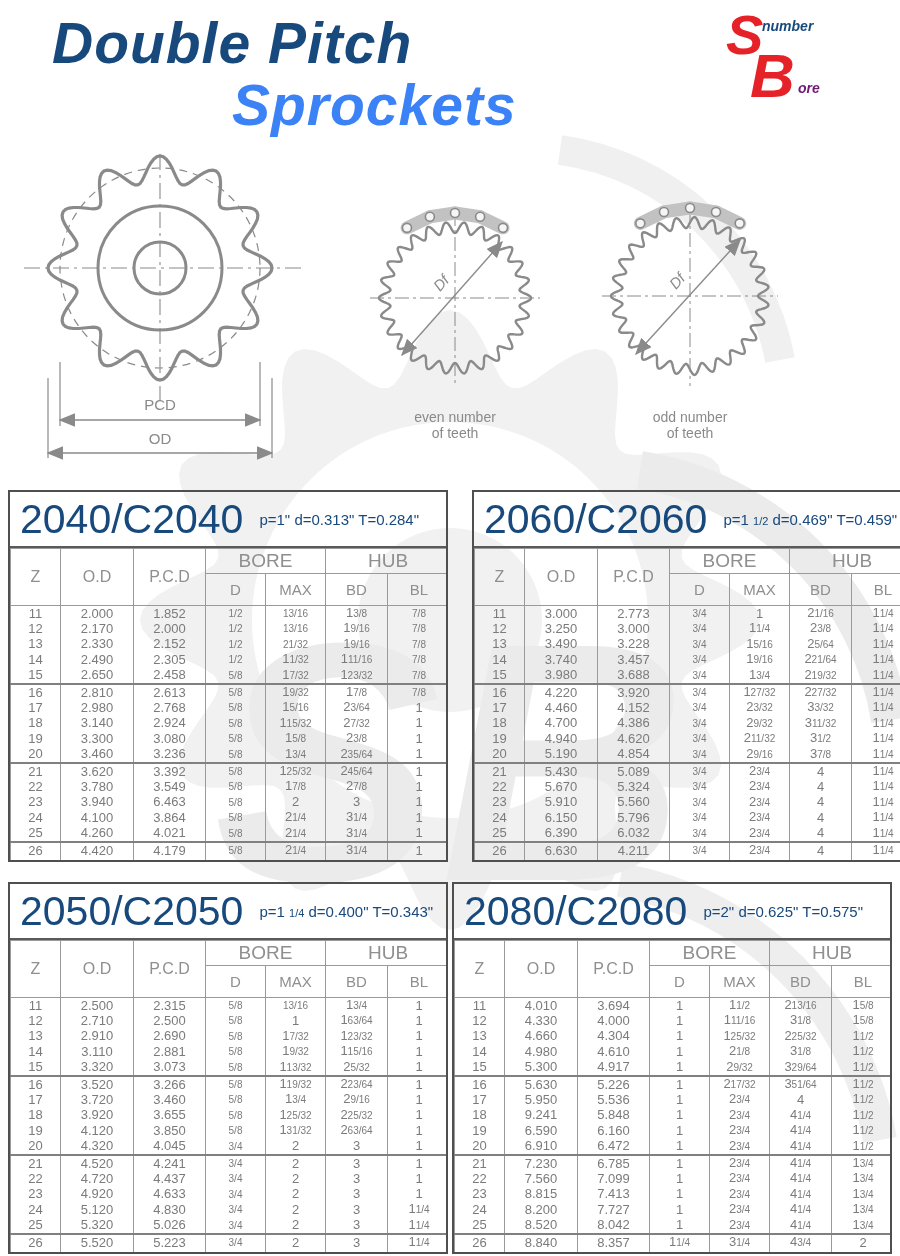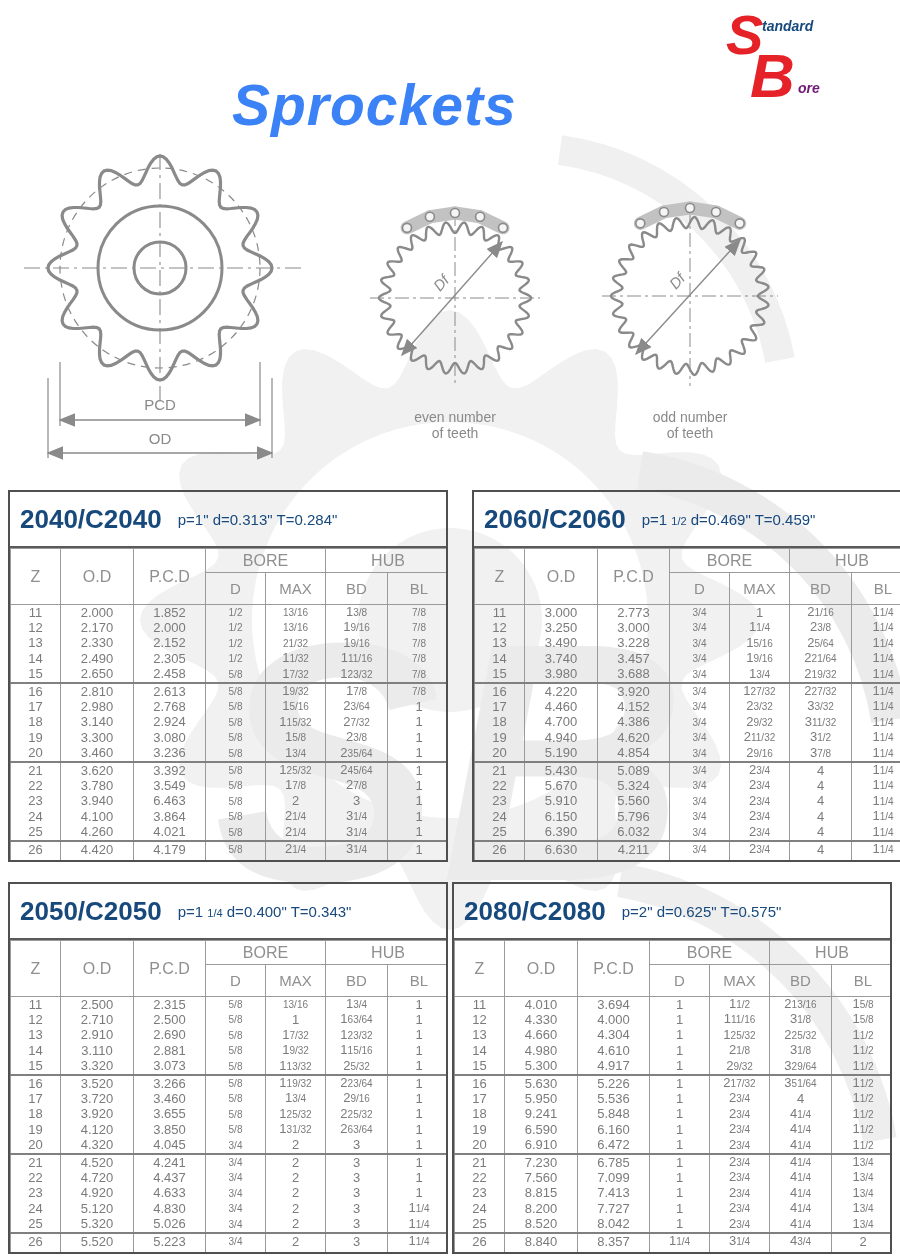--- a/index.html
+++ b/index.html
@@ -23,26 +23,26 @@
   .diag{position:absolute;z-index:2}
   .gline{stroke:#8a8a8a;fill:none}
   .glabel{fill:#8a8a8a;font-size:15px}
   .cap{fill:#8a8a8a;font-size:14px;text-anchor:middle}
   
   .tcard{position:absolute;width:440px;height:372px;border:2px solid #4f4f4f;z-index:2;
          background:transparent;box-sizing:border-box;overflow:hidden}
   #tc0{left:8px;top:490px}  #tc1{left:472px;top:490px}
   #tc2{left:8px;top:882px}  #tc3{left:452px;top:882px}
   .ttitle{height:54px;border-bottom:2px solid #5a5a5a;display:flex;align-items:center;padding:0 10px}
-  .tname{font-size:26px;font-weight:bold;color:#17497d;white-space:nowrap}
+  .tname{font-size:41px;font-weight:normal;color:#17497d;white-space:nowrap}
   .tsub{font-size:15px;color:#17497d;margin-left:16px;white-space:nowrap}
   .tsub .fr{font-size:11px}
   table{width:100%;border-collapse:collapse;table-layout:fixed}
   th{color:#8f8f8f;font-weight:normal;border:1px solid #9a9a9a}
-  .hrow1 th{height:21px;font-size:16px}
+  .hrow1 th{height:21px;font-size:19px}
   .hrow2 th{height:29px;font-size:15px}
   th.span2{font-size:16px}
   td{color:#7b7b7b;font-size:13px;text-align:center;height:14.4px;line-height:14.4px;
      padding:0;border-left:1px solid #9a9a9a;border-right:1px solid #9a9a9a}
   tr.gend td{border-bottom:2px solid #808080}
   td .fr{font-size:10px}
   td .wh{font-size:13px}
 </style>
 </head>
 <body>
@@ -51,24 +51,25 @@
   <path id="wmgear" fill="#f1f1f1" d="M760.0,620.0L757.8,629.0L751.3,637.5L741.4,645.5L729.2,652.6L716.1,659.0L703.6,664.7L693.1,670.2L685.6,675.8L681.8,682.1L681.9,689.4L685.6,698.1L692.0,708.1L699.9,719.3L708.1,731.3L715.1,743.6L719.7,755.5L721.0,766.1L718.5,775.0L712.0,781.6L702.2,785.8L689.6,787.8L675.5,787.8L660.9,786.8L647.3,785.5L635.4,785.0L626.1,786.1L619.7,789.7L616.1,796.1L615.0,805.4L615.5,817.3L616.8,830.9L617.8,845.5L617.8,859.6L615.8,872.2L611.6,882.0L605.0,888.5L596.1,891.0L585.5,889.7L573.6,885.1L561.3,878.1L549.3,869.9L538.1,862.0L528.1,855.6L519.4,851.9L512.1,851.8L505.8,855.6L500.2,863.1L494.7,873.6L489.0,886.1L482.6,899.2L475.5,911.4L467.5,921.3L459.0,927.8L450.0,930.0L441.0,927.8L432.5,921.3L424.5,911.4L417.4,899.2L411.0,886.1L405.3,873.6L399.8,863.1L394.2,855.6L387.9,851.8L380.6,851.9L371.9,855.6L361.9,862.0L350.7,869.9L338.7,878.1L326.4,885.1L314.5,889.7L303.9,891.0L295.0,888.5L288.4,882.0L284.2,872.2L282.2,859.6L282.2,845.5L283.2,830.9L284.5,817.3L285.0,805.4L283.9,796.1L280.3,789.7L273.9,786.1L264.6,785.0L252.7,785.5L239.1,786.8L224.5,787.8L210.4,787.8L197.8,785.8L188.0,781.6L181.5,775.0L179.0,766.1L180.3,755.5L184.9,743.6L191.9,731.3L200.1,719.3L208.0,708.1L214.4,698.1L218.1,689.4L218.2,682.1L214.4,675.8L206.9,670.2L196.4,664.7L183.9,659.0L170.8,652.6L158.6,645.5L148.7,637.5L142.2,629.0L140.0,620.0L142.2,611.0L148.7,602.5L158.6,594.5L170.8,587.4L183.9,581.0L196.4,575.3L206.9,569.8L214.4,564.2L218.2,557.9L218.1,550.6L214.4,541.9L208.0,531.9L200.1,520.7L191.9,508.7L184.9,496.4L180.3,484.5L179.0,473.9L181.5,465.0L188.0,458.4L197.8,454.2L210.4,452.2L224.5,452.2L239.1,453.2L252.7,454.5L264.6,455.0L273.9,453.9L280.3,450.3L283.9,443.9L285.0,434.6L284.5,422.7L283.2,409.1L282.2,394.5L282.2,380.4L284.2,367.8L288.4,358.0L295.0,351.5L303.9,349.0L314.5,350.3L326.4,354.9L338.7,361.9L350.7,370.1L361.9,378.0L371.9,384.4L380.6,388.1L387.9,388.2L394.2,384.4L399.8,376.9L405.3,366.4L411.0,353.9L417.4,340.8L424.5,328.6L432.5,318.7L441.0,312.2L450.0,310.0L459.0,312.2L467.5,318.7L475.5,328.6L482.6,340.8L489.0,353.9L494.7,366.4L500.2,376.9L505.8,384.4L512.1,388.2L519.4,388.1L528.1,384.4L538.1,378.0L549.3,370.1L561.3,361.9L573.6,354.9L585.5,350.3L596.1,349.0L605.0,351.5L611.6,358.0L615.8,367.8L617.8,380.4L617.8,394.5L616.8,409.1L615.5,422.7L615.0,434.6L616.1,443.9L619.7,450.3L626.1,453.9L635.4,455.0L647.3,454.5L660.9,453.2L675.5,452.2L689.6,452.2L702.2,454.2L712.0,458.4L718.5,465.0L721.0,473.9L719.7,484.5L715.1,496.4L708.1,508.7L699.9,520.7L692.0,531.9L685.6,541.9L681.9,550.6L681.8,557.9L685.6,564.2L693.1,569.8L703.6,575.3L716.1,581.0L729.2,587.4L741.4,594.5L751.3,602.5L757.8,611.0L760.0,620.0Z"></path>
   <circle cx="450" cy="620" r="198" fill="#ffffff"></circle>
   <circle cx="450" cy="620" r="92" fill="#f1f1f1"></circle>
   <path d="M640,470 A300,300 0 0 1 890,720" stroke="#ebebeb" stroke-width="38" fill="none"></path>
   <path d="M620,880 A320,320 0 0 1 880,1140" stroke="#eeeeee" stroke-width="34" fill="none"></path>
   <path d="M560,150 A260,260 0 0 1 780,360" stroke="#f0f0f0" stroke-width="30" fill="none"></path>
   <text x="450" y="880" text-anchor="middle" font-size="340" font-weight="bold" font-style="italic" fill="#ebebeb">SB</text>
 </svg>
 
 <div class="hdr">
+  <div class="t1">Double Pitch</div>
   <div class="t2">Sprockets</div>
   <div class="logo">
     <span class="ls">S</span>
-    <span class="lstd">tandard</span>
+    <span class="lstd">number</span>
     <span class="lb">B</span>
     <span class="lore">ore</span>
   </div>
 </div>
 
 <svg class="diag" style="left:20px;top:150px" width="340" height="330">
   <defs>
     <marker id="ah" markerWidth="12" markerHeight="10" refX="11" refY="5" orient="auto">
       <path d="M0,0L12,5L0,10z" fill="#8a8a8a"></path>
     </marker>

